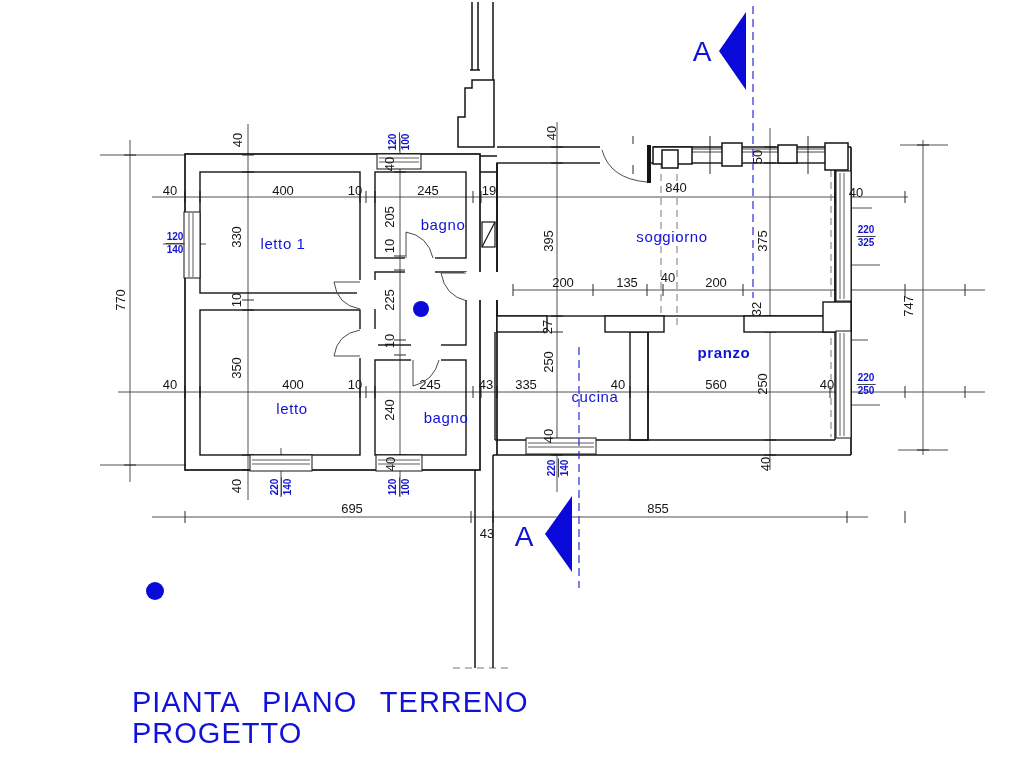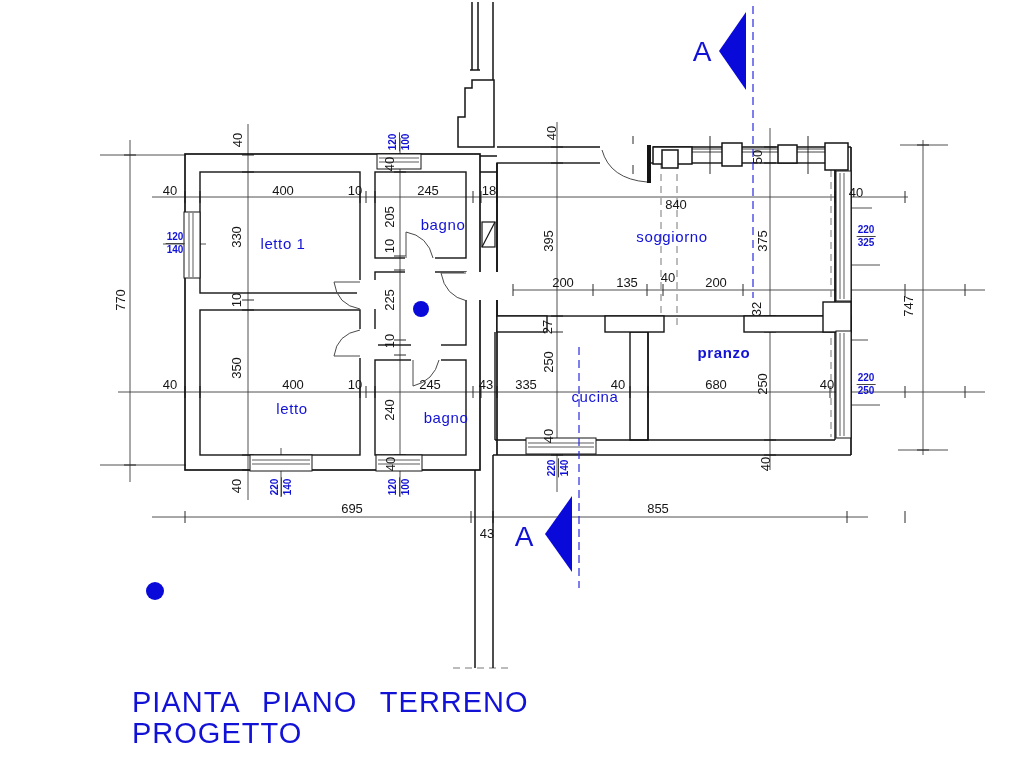--- a/index.html
+++ b/index.html
@@ -175,22 +175,22 @@
 
   <circle cx="421" cy="309" r="8" fill="#0909d9"></circle>
   <circle cx="155" cy="591" r="9" fill="#0909d9"></circle>
 </svg>
 
 <div id="labels">
       <div class="dim" style="left: 170px; top: 190px;">40</div>
       <div class="dim" style="left: 283px; top: 190px;">400</div>
       <div class="dim" style="left: 355px; top: 190px;">10</div>
       <div class="dim" style="left: 428px; top: 190px;">245</div>
-      <div class="dim" style="left: 489px; top: 190px;">18</div>
-      <div class="dim" style="left: 676px; top: 204px;">840</div>
+      <div class="dim" style="left: 489px; top: 190px;">19</div>
+      <div class="dim" style="left: 676px; top: 187px;">840</div>
       <div class="dim" style="left: 856px; top: 192px;">40</div>
       <div class="dim rot" style="left: 237px; top: 140px;">40</div>
       <div class="dim rot" style="left: 389px; top: 164px;">40</div>
       <div class="dim rot" style="left: 551px; top: 133px;">40</div>
       <div class="dim rot" style="left: 757px; top: 157px;">50</div>
       <div class="dim rot" style="left: 120px; top: 300px;">770</div>
       <div class="dim rot" style="left: 236px; top: 237px;">330</div>
       <div class="dim rot" style="left: 236px; top: 300px;">10</div>
       <div class="dim rot" style="left: 236px; top: 368px;">350</div>
       <div class="dim rot" style="left: 236px; top: 486px;">40</div>
@@ -200,21 +200,21 @@
       <div class="dim rot" style="left: 389px; top: 341px;">10</div>
       <div class="dim rot" style="left: 389px; top: 410px;">240</div>
       <div class="dim rot" style="left: 390px; top: 464px;">40</div>
       <div class="dim" style="left: 170px; top: 384px;">40</div>
       <div class="dim" style="left: 293px; top: 384px;">400</div>
       <div class="dim" style="left: 355px; top: 384px;">10</div>
       <div class="dim" style="left: 430px; top: 384px;">245</div>
       <div class="dim" style="left: 486px; top: 384px;">43</div>
       <div class="dim" style="left: 526px; top: 384px;">335</div>
       <div class="dim" style="left: 618px; top: 384px;">40</div>
-      <div class="dim" style="left: 716px; top: 384px;">680</div>
+      <div class="dim" style="left: 716px; top: 384px;">560</div>
       <div class="dim rot" style="left: 762px; top: 384px;">250</div>
       <div class="dim" style="left: 827px; top: 384px;">40</div>
       <div class="dim rot" style="left: 548px; top: 241px;">395</div>
       <div class="dim rot" style="left: 762px; top: 241px;">375</div>
       <div class="dim" style="left: 563px; top: 282px;">200</div>
       <div class="dim" style="left: 627px; top: 282px;">135</div>
       <div class="dim" style="left: 668px; top: 277px;">40</div>
       <div class="dim" style="left: 716px; top: 282px;">200</div>
       <div class="dim rot" style="left: 547px; top: 327px;">27</div>
       <div class="dim rot" style="left: 548px; top: 362px;">250</div>

